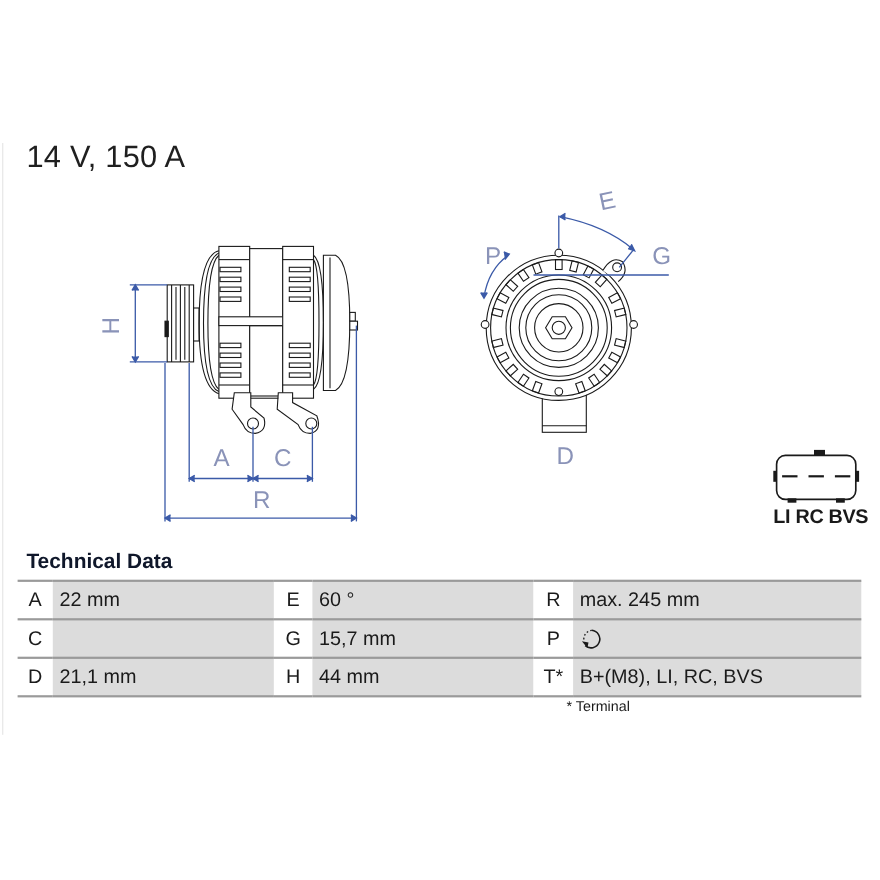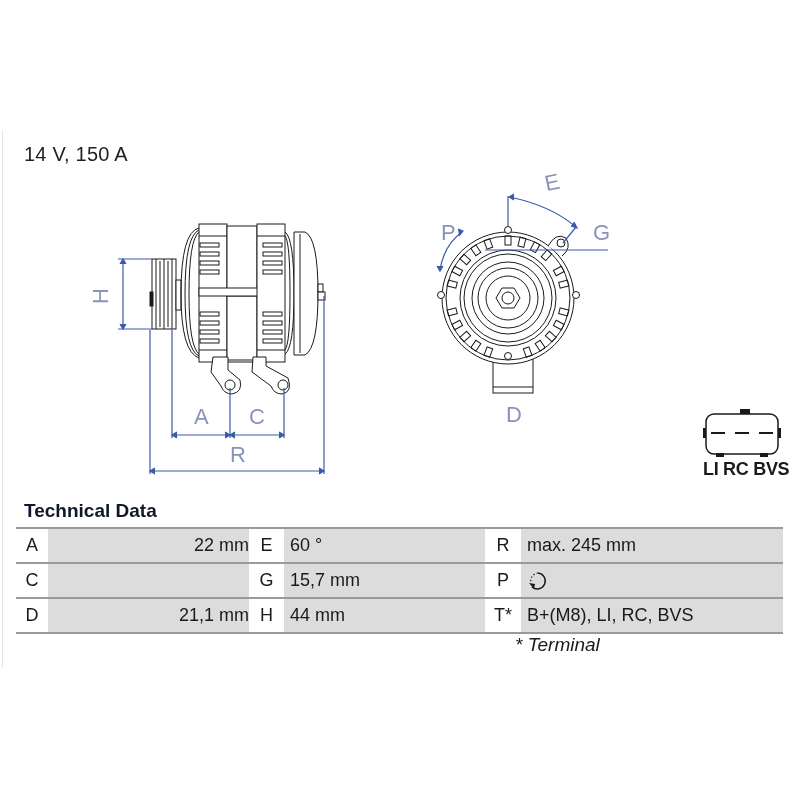--- a/index.html
+++ b/index.html
@@ -1,30 +1,30 @@
 <!DOCTYPE html>
 <html><head>
 <meta charset="utf-8">
 <style>
   html, body { margin:0; padding:0; background:#ffffff; }
   body { width:800px; height:800px; position:relative; overflow:hidden; font-family:"Liberation Sans", sans-serif; color:#1a1a1a; }
   .left-rule { position:absolute; left:2px; top:130px; width:1px; height:538px; background:#e4e4e4; }
-  .title { position:absolute; left:24px; top:143px; font-size:20px; letter-spacing:0.2px; color:#1f1f1f; }
+  .title { position:absolute; left:24px; top:127px; font-size:28px; letter-spacing:0.2px; color:#1f1f1f; }
   svg.drawing { position:absolute; left:0; top:0; }
   .dim-label { font-family:"Liberation Sans", sans-serif; font-size:22px; fill:#8a93b8; font-weight:normal; }
   .section-title { position:absolute; left:24px; top:500px; font-size:19px; font-weight:bold; color:#0f172a; }
   table.tech { position:absolute; left:16px; top:527px; border-collapse:collapse; width:767px; font-size:18px; }
   table.tech td { height:33px; padding:0; border-top:2px solid #9a9a9a; border-bottom:0; vertical-align:middle; }
   table.tech tr:last-child td { border-bottom:2px solid #9a9a9a; }
   td.lbl { background:#ffffff; text-align:center; color:#1a1a1a; }
   td.val { background:#dcdcdc; padding-left:6px !important; color:#1a1a1a; }
-  td.l1 { width:32px; } td.v1 { width:195px;text-align:right; }
+  td.l1 { width:32px; } td.v1 { width:195px; }
   td.l2 { width:35px; } td.v2 { width:195px; }
   td.l3 { width:36px; }
-  .footnote { position:absolute; left:515px; top:634px; font-size:19px; color:#1a1a1a;font-style:italic; }
+  .footnote { position:absolute; left:515px; top:634px; font-size:13px; color:#1a1a1a; }
   .conn-label { position:absolute; left:703px; top:459px; font-size:18px; font-weight:bold; color:#1a1a1a; letter-spacing:-0.3px; }
   .rot-icon { display:inline-block; vertical-align:middle; }
 </style>
 </head>
 <body>
 
 <div class="left-rule"></div>
 
 <div class="title">14 V, 150 A</div>
 

